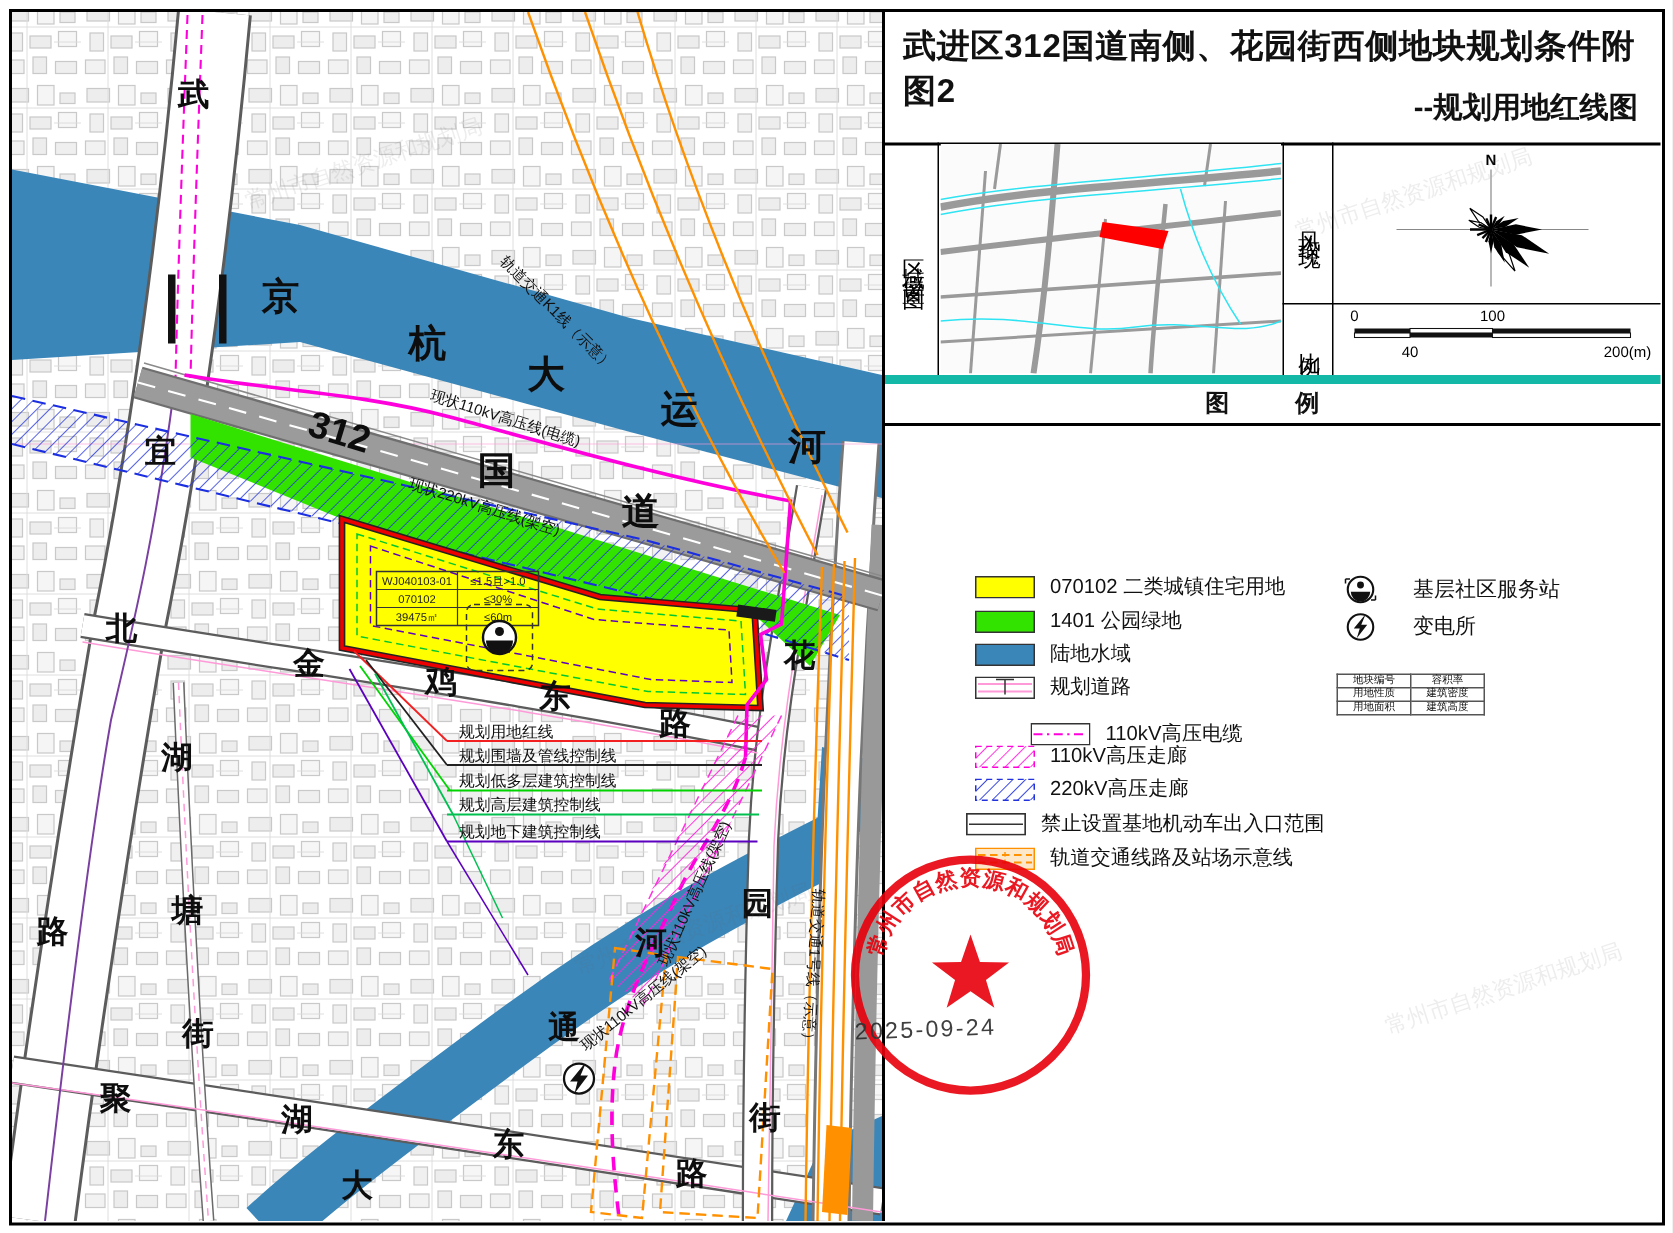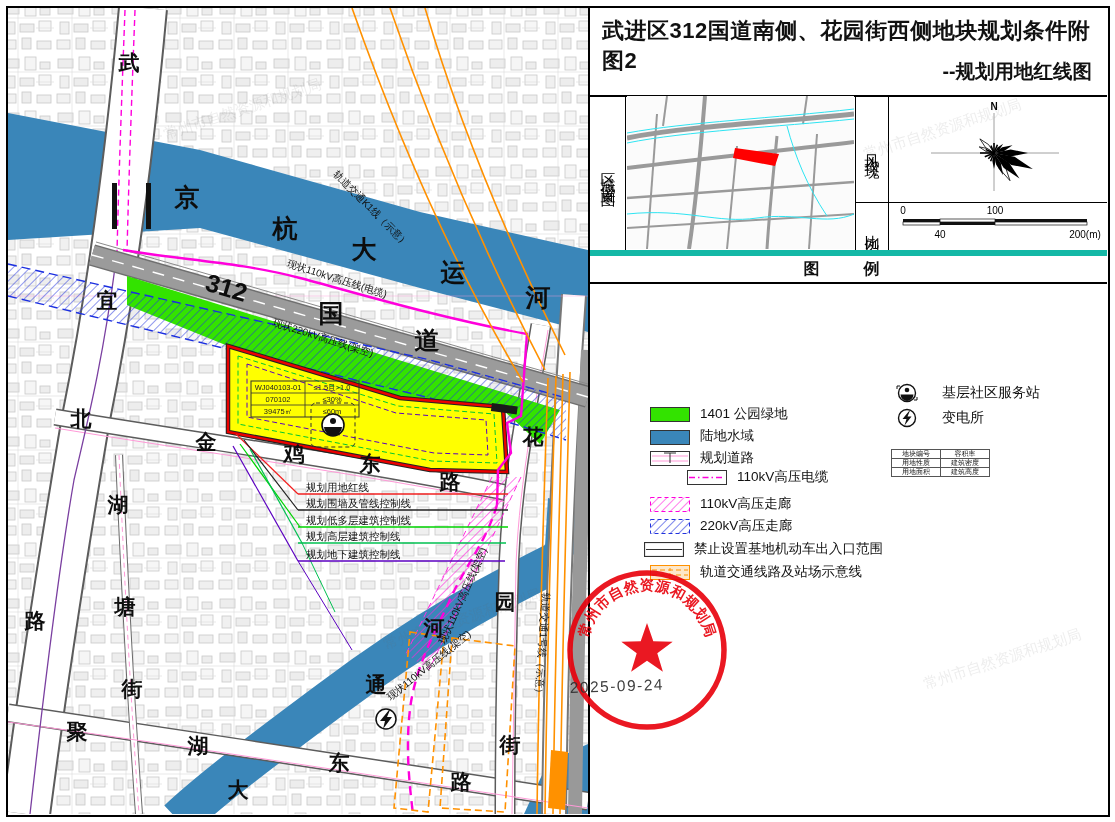--- a/index.html
+++ b/index.html
@@ -319,43 +319,49 @@
       <rect x="51" y="17" width="55" height="3" fill="#fff" stroke="#111" stroke-width="0.7"></rect>
       <rect x="106" y="17" width="92" height="3" fill="#111"></rect>
       <rect x="14" y="20" width="37" height="3" fill="#fff" stroke="#111" stroke-width="0.7"></rect>
       <rect x="51" y="20" width="55" height="3" fill="#111"></rect>
       <rect x="106" y="20" width="92" height="3" fill="#fff" stroke="#111" stroke-width="0.7"></rect>
     </g>
   </svg>
 
   <div class="abs" id="legend-band">图　例</div>
 
+  <div class="abs lrow" style="left:650px;top:382px;">
+    <svg width="40" height="15">
+        <rect x="0.5" y="0.5" width="39" height="14" fill="#ffff00" stroke="#333"></rect>
+      </svg>
+    <span class="llabel">070102 二类城镇住宅用地</span>
+  </div>
   <div class="abs lrow" style="left:650px;top:405px;">
     <svg width="40" height="15">
         <rect x="0.5" y="0.5" width="39" height="14" fill="#33e300" stroke="#333"></rect>
       </svg>
     <span class="llabel">1401 公园绿地</span>
   </div>
-  <div class="abs lrow" style="left:650px;top:427px;align-items:flex-end;">
+  <div class="abs lrow" style="left:650px;top:427px;">
     <svg width="40" height="15">
         <rect x="0.5" y="0.5" width="39" height="14" fill="#3a86b9" stroke="#333"></rect>
       </svg>
     <span class="llabel">陆地水域</span>
   </div>
   <div class="abs lrow" style="left:650px;top:449px;">
     <svg width="40" height="15">
         <rect x="0.5" y="0.5" width="39" height="14" fill="#fff" stroke="#333"></rect>
       <line x1="2" y1="5" x2="38" y2="5" stroke="#ff9ad8" stroke-width="1.2"></line>
       <line x1="2" y1="10" x2="38" y2="10" stroke="#ff9ad8" stroke-width="1.2"></line>
       <line x1="14" y1="2" x2="26" y2="2" stroke="#333" stroke-width="1"></line>
       <line x1="20" y1="2" x2="20" y2="12" stroke="#333" stroke-width="1"></line>
       </svg>
     <span class="llabel">规划道路</span>
   </div>
-  <div class="abs lrow" style="left:650px;top:468px;padding-left:37px;">
+  <div class="abs lrow" style="left:650px;top:480px;padding-left:37px;">
     <svg width="40" height="15">
         <rect x="0.5" y="0.5" width="39" height="14" fill="#fff" stroke="#333"></rect>
       <line x1="2" y1="7.5" x2="38" y2="7.5" stroke="#ff00dc" stroke-width="1.3" stroke-dasharray="6 3 1.5 3"></line>
       </svg>
     <span class="llabel">110kV高压电缆</span>
   </div>
   <div class="abs lrow" style="left:650px;top:495px;">
     <svg width="40" height="15">
         <rect x="0.5" y="0.5" width="39" height="14" fill="url(#hatchMagenta)" stroke="#ff00dc" stroke-dasharray="4 3"></rect>
       </svg>

